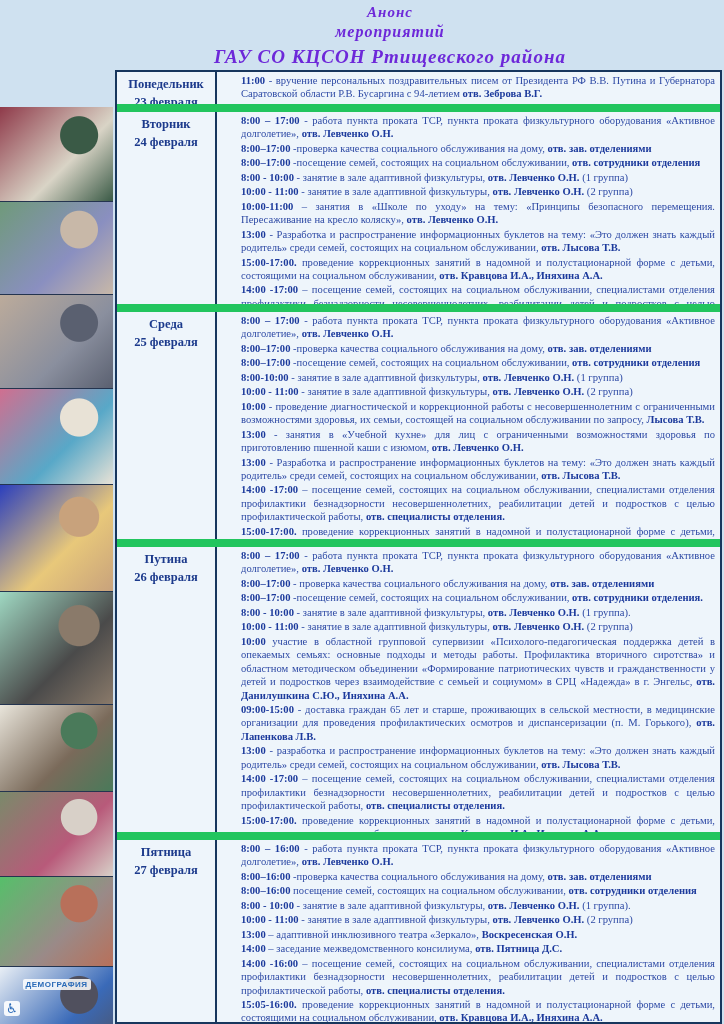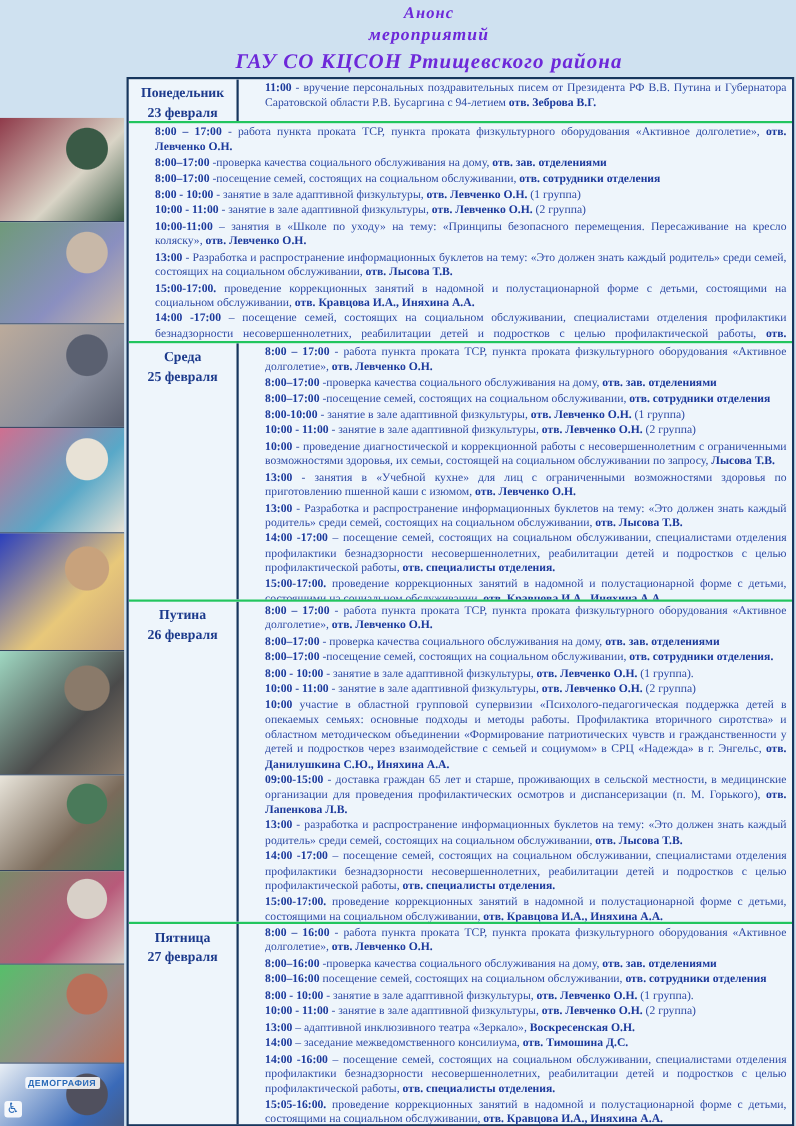--- a/index.html
+++ b/index.html
@@ -38,21 +38,21 @@
     background:rgba(255,255,255,.9);border-radius:3px;padding:0 2px;
     font-family:"DejaVu Sans",sans-serif;
   }
   
   .schedule-table{
     position:absolute;left:115px;top:70px;width:607px;height:954px;
     border:2px solid #17365d;box-sizing:border-box;overflow:hidden;
     background:#eef5fb;
   }
   .row{
-    display:flex;box-sizing:border-box;border-bottom:2px solid #22c55e;
+    display:flex;box-sizing:border-box;border-bottom:8px solid #22c55e;
     overflow:hidden;
   }
   .row:last-child{border-bottom:none;}
   .day-cell{
     flex:0 0 100px;border-right:2px solid #17365d;box-sizing:border-box;
     text-align:center;padding-top:3px;
     color:#1c3a8c;font-weight:bold;font-size:12.5px;line-height:1.45;
   }
   .events-cell{
     flex:1 1 auto;padding:2px 5px 2px 6px;box-sizing:border-box;
@@ -91,20 +91,24 @@
     <div class="row" style="height: 40px;">
       <div class="day-cell">
         <div>Понедельник</div>
         <div>23 февраля</div>
       </div>
       <div class="events-cell">
         <div class="event"><span class="b">11:00</span><span> - вручение персональных поздравительных писем от Президента РФ В.В. Путина и Губернатора Саратовской области Р.В. Бусаргина с 94-летием </span><span class="b">отв. Зеброва В.Г.</span></div>
       </div>
     </div>
     <div class="row" style="height: 200px;">
+      <div class="day-cell">
+        <div>Вторник</div>
+        <div>24 февраля</div>
+      </div>
       <div class="events-cell">
         <div class="event"><span class="b">8:00 – 17:00</span><span> - работа пункта проката ТСР, пункта проката физкультурного оборудования «Активное долголетие», </span><span class="b">отв. Левченко О.Н.</span></div>
         <div class="event"><span class="b">8:00–17:00</span><span> -проверка качества социального обслуживания на дому, </span><span class="b">отв. зав. отделениями</span></div>
         <div class="event"><span class="b">8:00–17:00</span><span> -посещение семей, состоящих на социальном обслуживании, </span><span class="b">отв. сотрудники отделения</span></div>
         <div class="event"><span class="b">8:00 - 10:00</span><span> - занятие в зале адаптивной физкультуры, </span><span class="b">отв. Левченко О.Н.</span><span> (1 группа)</span></div>
         <div class="event"><span class="b">10:00 - 11:00</span><span> - занятие в зале адаптивной физкультуры, </span><span class="b">отв. Левченко О.Н.</span><span> (2 группа)</span></div>
         <div class="event"><span class="b">10:00-11:00</span><span> – занятия в «Школе по уходу» на тему: «Принципы безопасного перемещения. Пересаживание на кресло коляску», </span><span class="b">отв. Левченко О.Н.</span></div>
         <div class="event"><span class="b">13:00</span><span> - Разработка и распространение информационных буклетов на тему: «Это должен знать каждый родитель» среди семей, состоящих на социальном обслуживании, </span><span class="b">отв. Лысова Т.В.</span></div>
         <div class="event"><span class="b">15:00-17:00.</span><span> проведение коррекционных занятий в надомной и полустационарной форме с детьми, состоящими на социальном обслуживании, </span><span class="b">отв. Кравцова И.А., Иняхина А.А.</span></div>
         <div class="event"><span class="b">14:00 -17:00</span><span> – посещение семей, состоящих на социальном обслуживании, специалистами отделения профилактики безнадзорности несовершеннолетних, реабилитации детей и подростков с целью профилактической работы, </span><span class="b">отв. специалисты отделения.</span></div>
@@ -151,18 +155,18 @@
         <div>Пятница</div>
         <div>27 февраля</div>
       </div>
       <div class="events-cell">
         <div class="event"><span class="b">8:00 – 16:00</span><span> - работа пункта проката ТСР, пункта проката физкультурного оборудования «Активное долголетие», </span><span class="b">отв. Левченко О.Н.</span></div>
         <div class="event"><span class="b">8:00–16:00</span><span> -проверка качества социального обслуживания на дому, </span><span class="b">отв. зав. отделениями</span></div>
         <div class="event"><span class="b">8:00–16:00</span><span> посещение семей, состоящих на социальном обслуживании, </span><span class="b">отв. сотрудники отделения</span></div>
         <div class="event"><span class="b">8:00 - 10:00</span><span> - занятие в зале адаптивной физкультуры, </span><span class="b">отв. Левченко О.Н.</span><span> (1 группа).</span></div>
         <div class="event"><span class="b">10:00 - 11:00</span><span> - занятие в зале адаптивной физкультуры, </span><span class="b">отв. Левченко О.Н.</span><span> (2 группа)</span></div>
         <div class="event"><span class="b">13:00</span><span> – адаптивной инклюзивного театра «Зеркало», </span><span class="b">Воскресенская О.Н.</span></div>
-        <div class="event"><span class="b">14:00</span><span> – заседание межведомственного консилиума, </span><span class="b">отв. Тимошина Д.С.</span></div>
+        <div class="event"><span class="b">14:00</span><span> – заседание межведомственного консилиума, </span><span class="b">отв. Пятница Д.С.</span></div>
         <div class="event"><span class="b">14:00 -16:00</span><span> – посещение семей, состоящих на социальном обслуживании, специалистами отделения профилактики безнадзорности несовершеннолетних, реабилитации детей и подростков с целью профилактической работы, </span><span class="b">отв. специалисты отделения.</span></div>
         <div class="event"><span class="b">15:05-16:00.</span><span> проведение коррекционных занятий в надомной и полустационарной форме с детьми, состоящими на социальном обслуживании, </span><span class="b">отв. Кравцова И.А., Иняхина А.А.</span></div>
       </div>
     </div>
   </div>
 
 </body></html>

